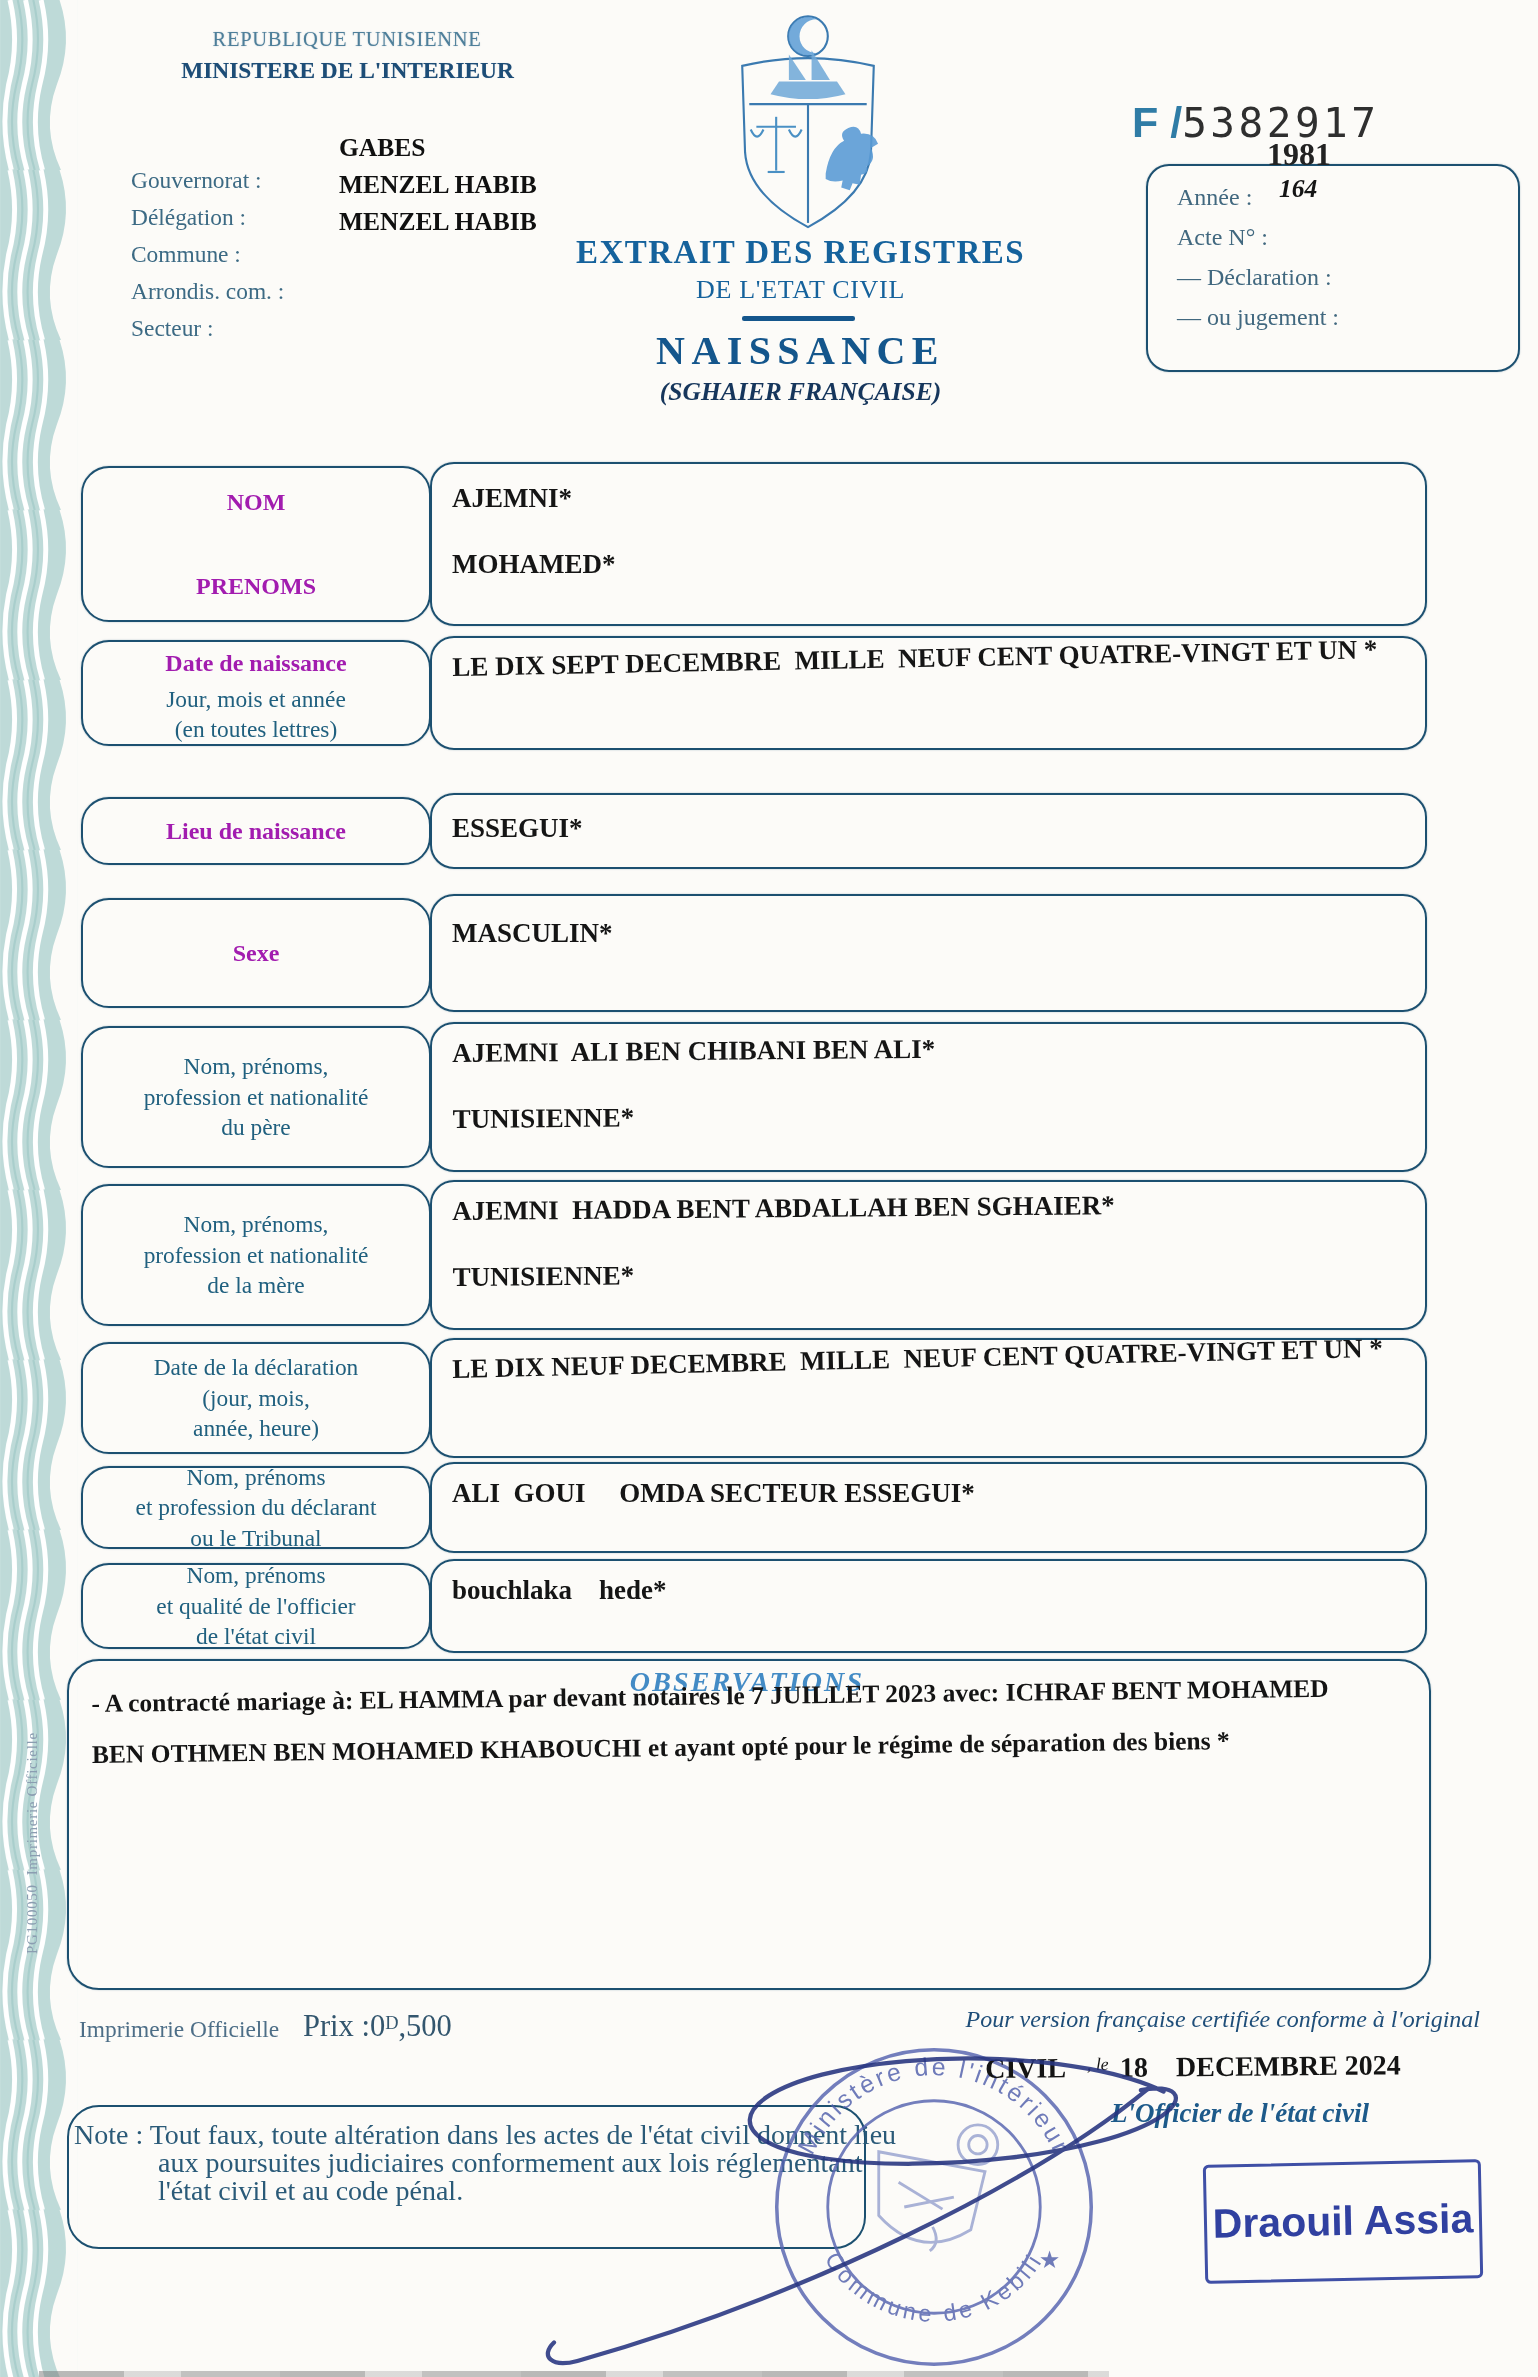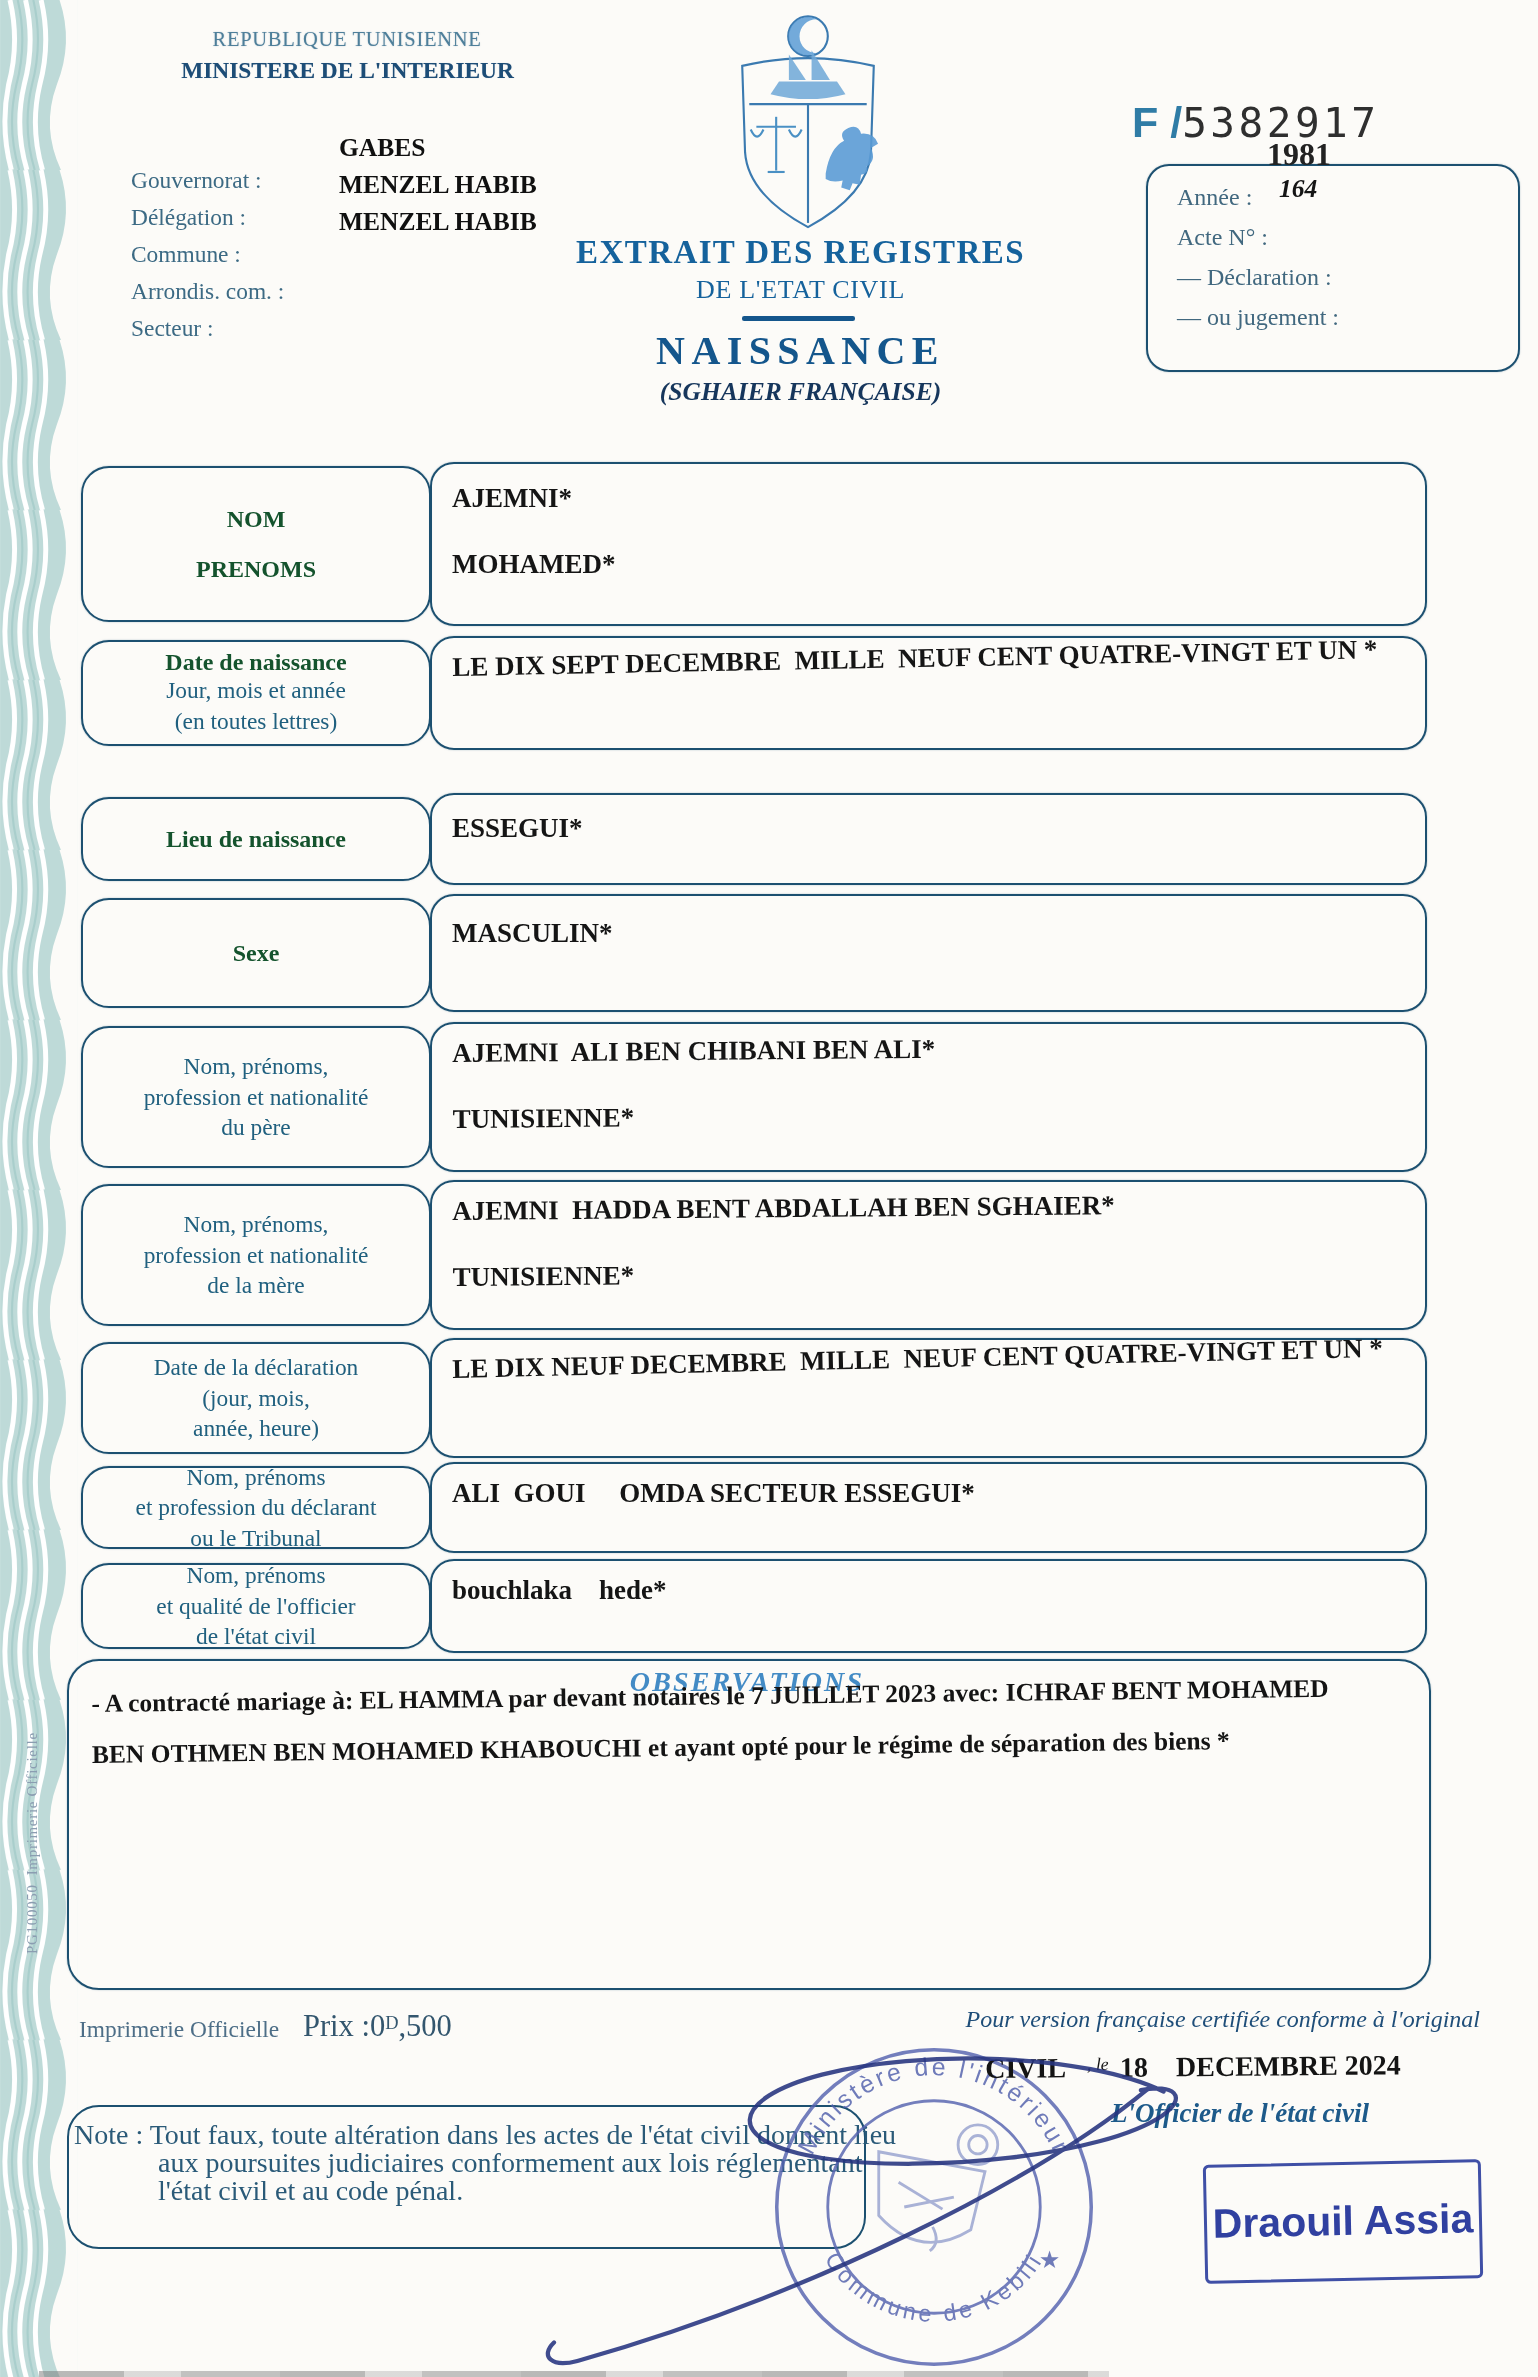--- a/index.html
+++ b/index.html
@@ -36,21 +36,21 @@
   .registry-labels{left:1177px;top:177px;font-size:24px;line-height:40px;color:#41687f;z-index:2;}
   .acte-value{left:1279px;top:174px;font-size:25.5px;font-weight:bold;color:#151515;z-index:3;font-style:italic;}
 
   
   .row{position:absolute;left:81px;width:1346px;}
   .lbox{position:absolute;left:0;top:4.3px;bottom:4.3px;width:346px;border:2.1px solid #1c5070;
         border-radius:28px;display:flex;flex-direction:column;justify-content:center;
         align-items:center;text-align:center;box-shadow:0 0 1.4px rgba(27,79,114,.5);}
   .vbox{position:absolute;left:349px;right:0;top:0;bottom:0;border:2.1px solid #1c5070;
         border-radius:24px;box-shadow:0 0 1.4px rgba(27,79,114,.5);}
-  .lbold{font-size:24px;font-weight:bold;color:#14532d;line-height:25px;white-space:pre-wrap;text-align:center;}
+  .lbold{font-size:24px;font-weight:bold;color:#a21caf;line-height:42px;white-space:pre-wrap;text-align:center;}
   .lrest{font-size:23.4px;color:#20607f;line-height:30.5px;white-space:pre-wrap;}
   .vtext{position:absolute;left:20px;right:14px;top:12.8px;font-size:27px;font-weight:bold;
          line-height:33px;color:#151515;white-space:pre-wrap;}
   .r1 .vtext{top:18.4px;}
   .r3 .vtext{top:17px;}
   .r4 .vtext{top:21px;}
   .tilt-a{transform:rotate(-1.1deg);transform-origin:0 0;}
   .tilt-b{transform:rotate(-1.3deg);transform-origin:0 0;}
   .tilt-c{transform:rotate(-0.5deg);transform-origin:0 0;}
 
@@ -183,21 +183,21 @@
     <div class="lbox">
       <div class="lbold">Date de naissance</div>
       <div class="lrest">Jour, mois et année
 (en toutes lettres)</div>
     </div>
     <div class="vbox">
       <div class="vtext tilt-a">LE DIX SEPT DECEMBRE  MILLE  NEUF CENT QUATRE-VINGT ET UN *</div>
     </div>
   </div>
 
-  <div class="row r3" style="top:793px;height:92px">
+  <div class="row r3" style="top:793px;height:76px">
     <div class="lbox">
       <div class="lbold">Lieu de naissance</div>
       <div class="lrest"></div>
     </div>
     <div class="vbox">
       <div class="vtext">ESSEGUI*</div>
     </div>
   </div>
 
   <div class="row r4" style="top:894px;height:118px">

